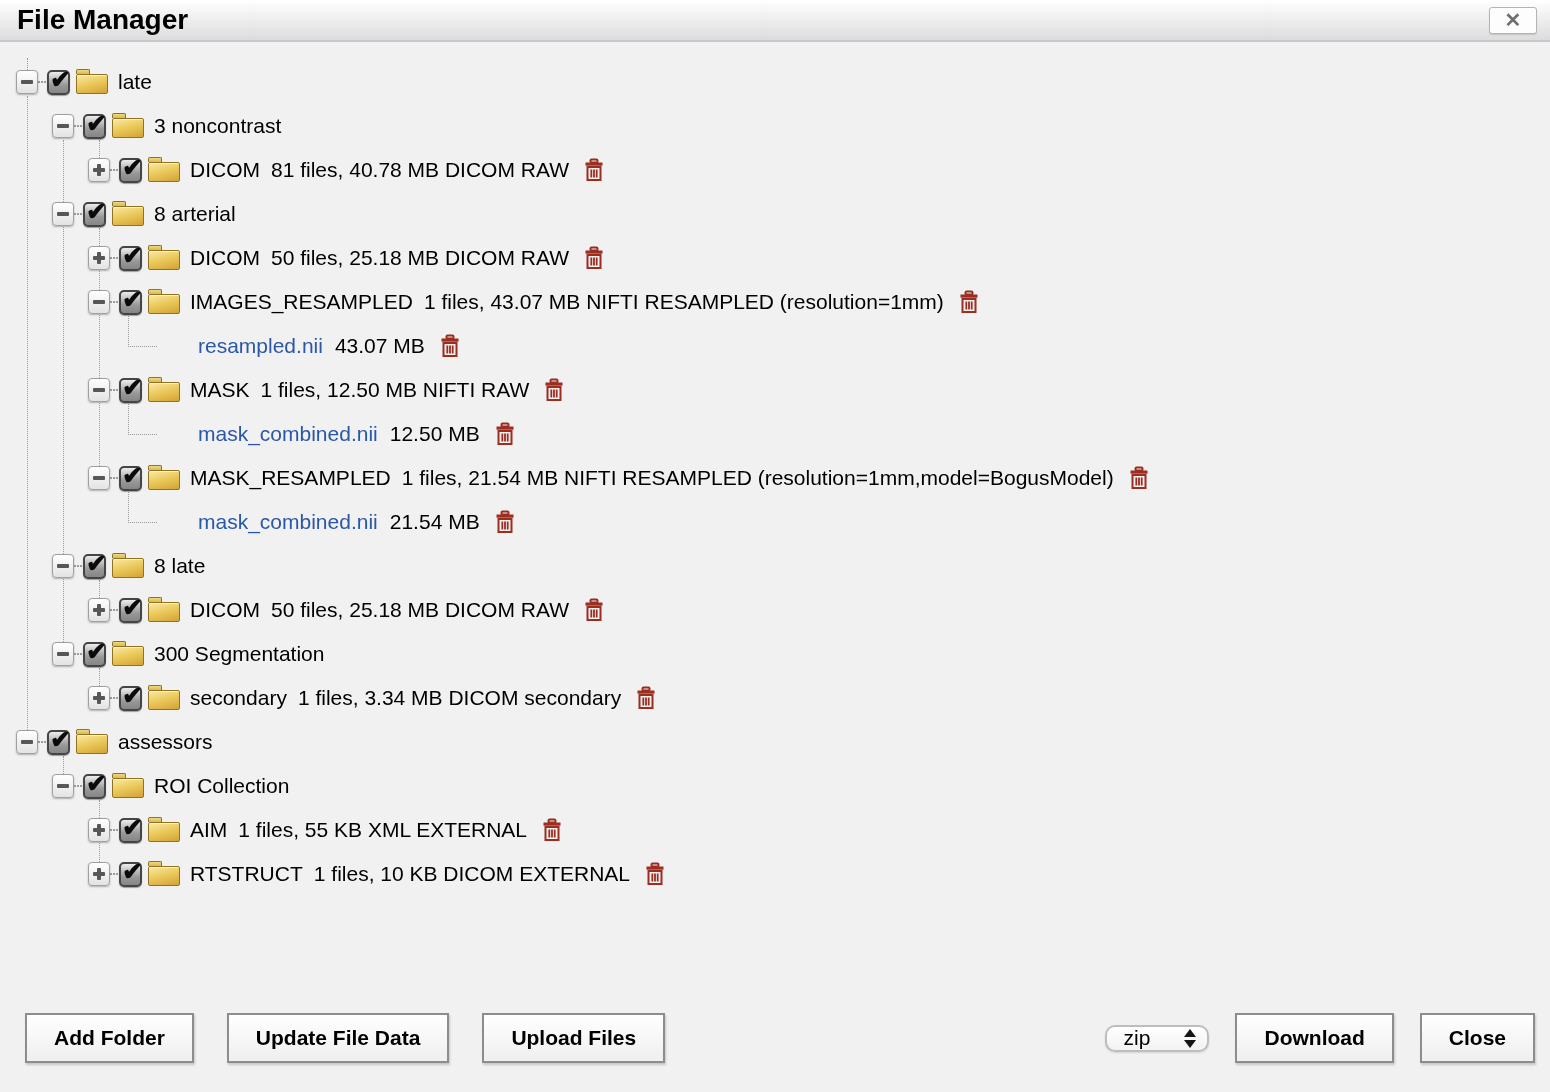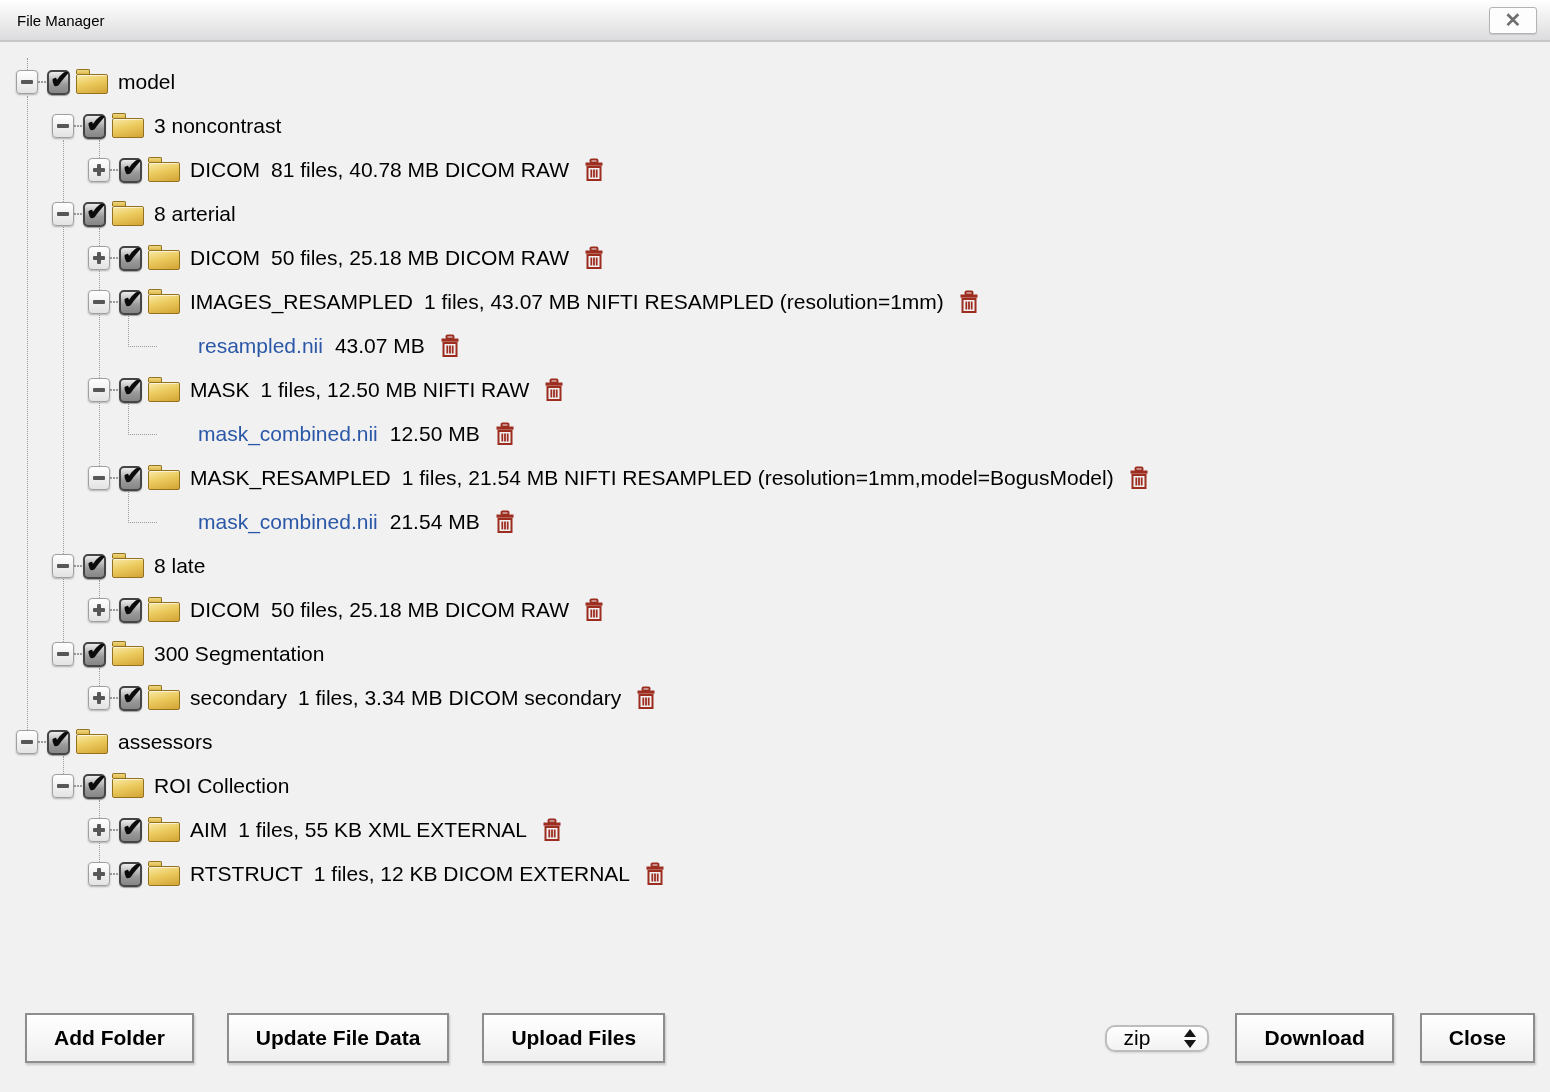--- a/index.html
+++ b/index.html
@@ -12,21 +12,21 @@
   }
 
   
   .header {
     position:absolute; top:0; left:0; right:0; height:42px;
     background:linear-gradient(#ffffff, #dcdcde);
     border-bottom:2px solid #c8c8ca;
     display:flex; align-items:center; justify-content:space-between;
     padding:0 13px 0 17px;
   }
-  .title { font-size:15px; font-weight:normal; }
+  .title { font-size:28px; font-weight:bold; }
   .close-btn {
     width:48px; height:27px; background:#fdfdfd;
     border:1px solid #b4b4b4; border-radius:3px;
     display:flex; align-items:center; justify-content:center;
     box-shadow:0 1px 1px rgba(0,0,0,.12); cursor:pointer;
   }
   .close-x { color:#6f6f6f; font-size:20px; font-weight:bold; line-height:1; }
 
   
   .tree { position:absolute; top:44px; left:0; right:0; height:902px; padding-top:16px; }
@@ -130,21 +130,21 @@
   <div class="guide" style="left:99px; top:536px; height:30px"></div>
   <div class="guide" style="left:99px; top:624px; height:30px"></div>
   <div class="guide" style="left:99px; top:756px; height:74px"></div>
 <div class="row folder-row lvl0">
       <span class="expander minus">
         <span class="sym-h"></span>
       </span>
       <span class="hdots"></span>
       <span class="checkbox checked"></span>
       <span class="folder"></span>
-      <span class="fname">model</span>
+      <span class="fname">late</span>
     </div>
     <div class="row folder-row lvl1">
       <span class="expander minus">
         <span class="sym-h"></span>
       </span>
       <span class="hdots"></span>
       <span class="checkbox checked"></span>
       <span class="folder"></span>
       <span class="fname">3 noncontrast</span>
     </div>
@@ -402,21 +402,21 @@
     </div>
     <div class="row folder-row lvl2">
       <span class="expander plus">
         <span class="sym-h"></span>
         <span class="sym-v"></span>
       </span>
       <span class="hdots"></span>
       <span class="checkbox checked"></span>
       <span class="folder"></span>
       <span class="fname">RTSTRUCT</span>
-      <span class="fmeta">1 files, 12 KB DICOM EXTERNAL</span>
+      <span class="fmeta">1 files, 10 KB DICOM EXTERNAL</span>
       <span class="trash">
         <svg width="22" height="24" viewBox="0 0 22 24">
           <rect x="7.5" y="1.5" width="7" height="3" rx="1" fill="none" stroke="#9c2d1f" stroke-width="2"></rect>
           <rect x="2.5" y="4.5" width="17" height="3.2" fill="#9c2d1f"></rect>
           <rect x="4.5" y="9" width="13" height="13" fill="none" stroke="#9c2d1f" stroke-width="2"></rect>
           <line x1="8.3" y1="11.5" x2="8.3" y2="19.5" stroke="#9c2d1f" stroke-width="1.8"></line>
           <line x1="11" y1="11.5" x2="11" y2="19.5" stroke="#9c2d1f" stroke-width="1.8"></line>
           <line x1="13.7" y1="11.5" x2="13.7" y2="19.5" stroke="#9c2d1f" stroke-width="1.8"></line>
         </svg>
       </span>

